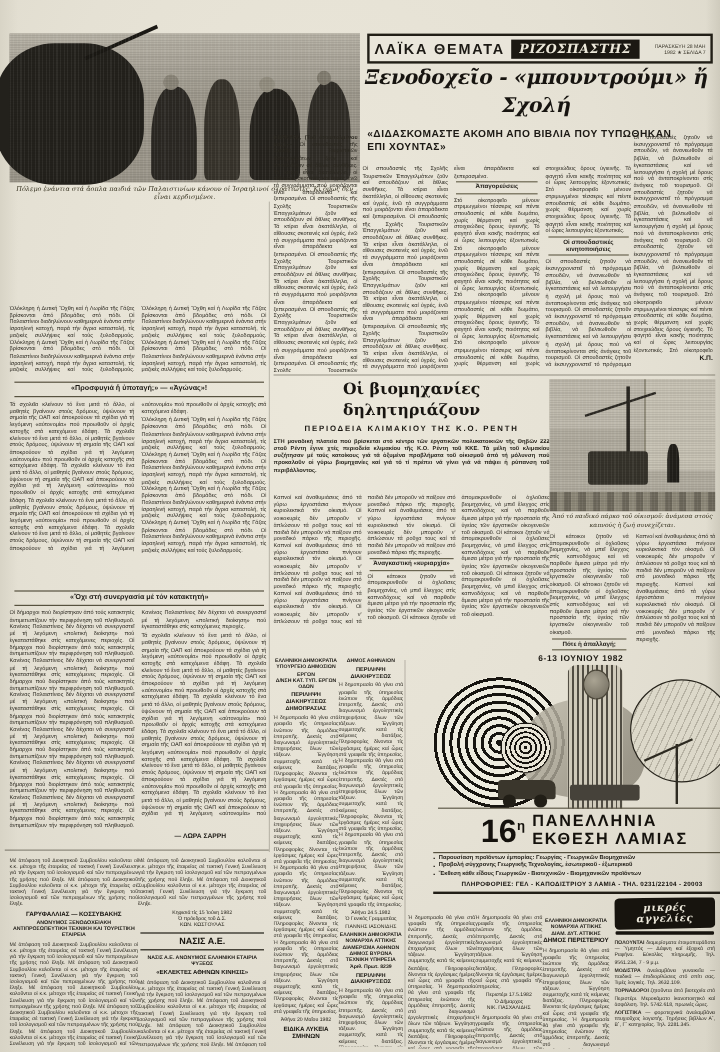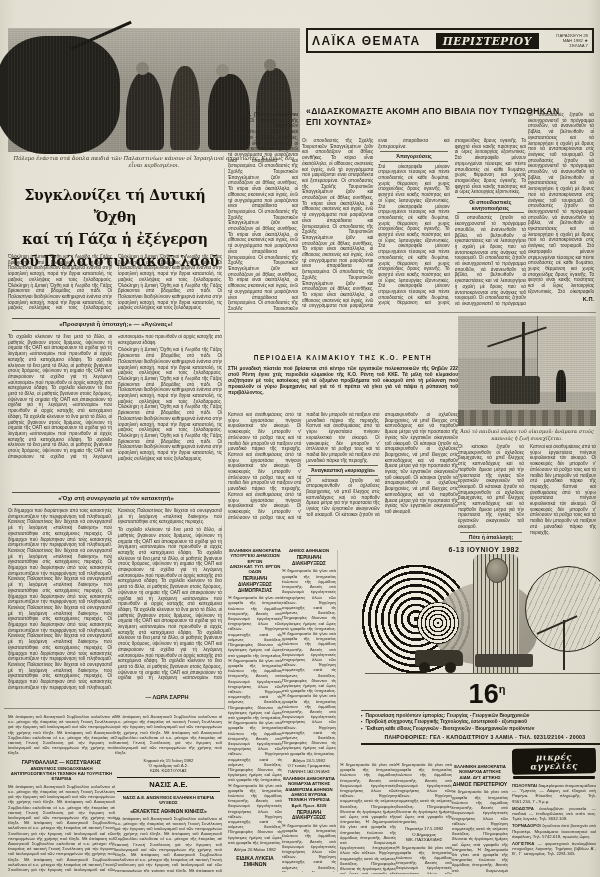--- a/index.html
+++ b/index.html
@@ -20,21 +20,21 @@
       border-top:1px solid #57523f;border-bottom:1px solid #57523f;
       padding:2px 1px;margin:2px 4px;color:#1c1914;break-inside:avoid;}
   .xh2{font-weight:700;font-size:5.2px;line-height:6.2px;text-align:center;
       border-top:1px solid #6b6652;border-bottom:1px solid #6b6652;
       padding:1px;margin:2px 2px;color:#1c1914;break-inside:avoid;}
   .vr{width:1px;background:rgba(40,36,25,.22);}
   .hr{border-top:1px solid rgba(40,36,25,.45);height:0;}
 
   
   .masthead{left:306px;top:28px;width:288px;height:25px;border:2px solid #211e16;
-    display:flex;align-items:center;padding:0 4px;gap:15px;box-sizing:border-box;background:rgba(255,255,255,.12);}
+    display:flex;align-items:center;padding:0 4px;gap:5px;box-sizing:border-box;background:rgba(255,255,255,.12);}
   .mh-section{font-weight:700;font-size:12px;letter-spacing:1.5px;color:#1c1914;white-space:nowrap;}
   .mh-brand{background:#1b1812;color:#ece8da;font:700 italic 10.5px "DejaVu Serif",serif;
     padding:2px 7px;letter-spacing:.5px;white-space:nowrap;}
   .mh-date{font-size:4.3px;line-height:5px;text-align:right;flex:1;color:#3a362a;}
 
   
   .photo{background:#9b968a;}
   .photo:after{content:"";position:absolute;inset:0;
     background:repeating-linear-gradient(0deg,rgba(0,0,0,.07) 0 1px,transparent 1px 2px),
                repeating-linear-gradient(90deg,rgba(255,255,255,.06) 0 1px,transparent 1px 3px);}
@@ -104,39 +104,40 @@
   .cl-bar{height:3px;background:#17140e;margin:2px 1px 4px;border-radius:1px;}
   .cl-lead{font-weight:700;}
 </style>
 </head>
 <body>
 
 <div id="page">
 
   <div class="abs masthead">
     <span class="mh-section">ΛΑΪΚΑ ΘΕΜΑΤΑ</span>
-    <span class="mh-brand">ΠΕΡΙΣΤΕΡΙΟΥ</span>
+    <span class="mh-brand">ΡΙΖΟΣΠΑΣΤΗΣ</span>
     <span class="mh-date">ΠΑΡΑΣΚΕΥΗ 28 ΜΑΗ 1982 ★ ΣΕΛΙΔΑ 7</span>
   </div>
 
   <div class="abs photo" style="left:8px;top:28px;width:292px;height:124px;">
     <div style="inset:0 0 55% 0;background:linear-gradient(#b6b1a5,#9b968a);"></div>
     <div style="left:-12px;top:8px;width:124px;height:118px;border-radius:40%;background:#23211c;"></div>
     <div style="left:118px;top:44px;width:38px;height:78px;border-radius:45% 45% 12% 12%/55% 55% 8% 8%;background:#2c2924;"></div>
     <div style="left:162px;top:38px;width:30px;height:84px;border-radius:45% 45% 10% 10%/50% 50% 8% 8%;background:#38342c;"></div>
     <div style="left:200px;top:46px;width:42px;height:76px;border-radius:45% 45% 10% 10%/50% 50% 8% 8%;background:#26231e;"></div>
     <div style="left:248px;top:40px;width:36px;height:82px;border-radius:45% 45% 10% 10%/50% 50% 8% 8%;background:#302d27;"></div>
     <div style="left:128px;top:34px;width:13px;height:13px;border-radius:50%;background:#8a8578;"></div>
     <div style="left:208px;top:36px;width:13px;height:13px;border-radius:50%;background:#938e80;"></div>
     <div style="left:256px;top:31px;width:12px;height:12px;border-radius:50%;background:#817c6f;"></div>
     <div style="left:60px;top:6px;width:66px;height:3px;background:#1b1914;transform:rotate(-24deg);"></div>
   </div>
   <div class="abs cap" style="left:8px;top:155px;width:292px;">Πόλεμο ἐνάντια στά ἄοπλα παιδιά τῶν Παλαιστινίων κάνουν οἱ Ἰσραηλινοί στρατιῶτες. Κι ὅμως δέν εἶναι κερδισμένοι.</div>
 
   <div class="abs corfu-head" style="left:298px;top:54px;width:298px;">
+    <div>Ξενοδοχεῖο - «μπουντρούμι» ἤ Σχολή</div>
   </div>
   <div class="abs corfu-sub" style="left:306px;top:106px;width:266px;">«ΔΙΔΑΣΚΟΜΑΣΤΕ ΑΚΟΜΗ ΑΠΟ ΒΙΒΛΙΑ ΠΟΥ ΤΥΠΩΘΗΚΑΝ ΕΠΙ ΧΟΥΝΤΑΣ»</div>
 
   <div class="abs clip" style="left:228px;top:112px;width:70px;height:198px;">
     <p class="t"><span class="dl">ΚΕΡΚΥΡΑ, (Τοῦ ἀπεσταλμένου μας).—</span>
       <span>Οἱ σπουδαστές τῆς Σχολῆς Τουριστικῶν Ἐπαγγελμάτων ζοῦν καί σπουδάζουν σέ ἄθλιες συνθῆκες. Τά κτίρια εἶναι ἀκατάλληλα, οἱ αἴθουσες σκοτεινές καί ὑγρές, ἐνῶ τά συγγράμματα πού μοιράζονται εἶναι ἀπαράδεκτα καί ξεπερασμένα. Οἱ σπουδαστές τῆς Σχολῆς Τουριστικῶν Ἐπαγγελμάτων ζοῦν καί σπουδάζουν σέ ἄθλιες συνθῆκες. Τά κτίρια εἶναι ἀκατάλληλα, οἱ αἴθουσες σκοτεινές καί ὑγρές, ἐνῶ τά συγγράμματα πού μοιράζονται εἶναι ἀπαράδεκτα καί ξεπερασμένα. Οἱ σπουδαστές τῆς Σχολῆς Τουριστικῶν Ἐπαγγελμάτων ζοῦν καί σπουδάζουν σέ ἄθλιες συνθῆκες. Τά κτίρια εἶναι ἀκατάλληλα, οἱ αἴθουσες σκοτεινές καί ὑγρές, ἐνῶ τά συγγράμματα πού μοιράζονται εἶναι ἀπαράδεκτα καί ξεπερασμένα. Οἱ σπουδαστές τῆς Σχολῆς Τουριστικῶν Ἐπαγγελμάτων ζοῦν καί σπουδάζουν σέ ἄθλιες συνθῆκες. Τά κτίρια εἶναι ἀκατάλληλα, οἱ αἴθουσες σκοτεινές καί ὑγρές, ἐνῶ τά συγγράμματα πού μοιράζονται εἶναι ἀπαράδεκτα καί ξεπερασμένα. Οἱ σπουδαστές τῆς Σχολῆς Τουριστικῶν Ἐπαγγελμάτων ζοῦν καί σπουδάζουν σέ ἄθλιες συνθῆκες. Τά κτίρια εἶναι ἀκατάλληλα, οἱ αἴθουσες σκοτεινές καί ὑγρές, ἐνῶ τά συγγράμματα πού μοιράζονται εἶναι ἀπαράδεκτα καί ξεπερασμένα.</span></p>
   </div>
   <div class="abs clip cols3" style="left:302px;top:138px;width:224px;height:172px;">
     <p class="t"><span>Οἱ σπουδαστές τῆς Σχολῆς Τουριστικῶν Ἐπαγγελμάτων ζοῦν καί σπουδάζουν σέ ἄθλιες συνθῆκες. Τά κτίρια εἶναι ἀκατάλληλα, οἱ αἴθουσες σκοτεινές καί ὑγρές, ἐνῶ τά συγγράμματα πού μοιράζονται εἶναι ἀπαράδεκτα καί ξεπερασμένα. Οἱ σπουδαστές τῆς Σχολῆς Τουριστικῶν Ἐπαγγελμάτων ζοῦν καί σπουδάζουν σέ ἄθλιες συνθῆκες. Τά κτίρια εἶναι ἀκατάλληλα, οἱ αἴθουσες σκοτεινές καί ὑγρές, ἐνῶ τά συγγράμματα πού μοιράζονται εἶναι ἀπαράδεκτα καί ξεπερασμένα. Οἱ σπουδαστές τῆς Σχολῆς Τουριστικῶν Ἐπαγγελμάτων ζοῦν καί σπουδάζουν σέ ἄθλιες συνθῆκες. Τά κτίρια εἶναι ἀκατάλληλα, οἱ αἴθουσες σκοτεινές καί ὑγρές, ἐνῶ τά συγγράμματα πού μοιράζονται εἶναι ἀπαράδεκτα καί ξεπερασμένα. Οἱ σπουδαστές τῆς Σχολῆς Τουριστικῶν Ἐπαγγελμάτων ζοῦν καί σπουδάζουν σέ ἄθλιες συνθῆκες. Τά κτίρια εἶναι ἀκατάλληλα, οἱ αἴθουσες σκοτεινές καί ὑγρές, ἐνῶ τά συγγράμματα πού μοιράζονται εἶναι ἀπαράδεκτα καί ξεπερασμένα.</span></p>
     <div class="xh2">Ἀπαγορεύσεις</div>
@@ -147,25 +148,20 @@
   <div class="abs clip" style="left:528px;top:112px;width:66px;height:182px;">
     <p class="t"><span>Οἱ σπουδαστές ζητοῦν νά ἐκσυγχρονιστεῖ τό πρόγραμμα σπουδῶν, νά ἀνανεωθοῦν τά βιβλία, νά βελτιωθοῦν οἱ ἐγκαταστάσεις καί νά λειτουργήσει ἡ σχολή μέ ὅρους πού νά ἀνταποκρίνονται στίς ἀνάγκες τοῦ τουρισμοῦ. Οἱ σπουδαστές ζητοῦν νά ἐκσυγχρονιστεῖ τό πρόγραμμα σπουδῶν, νά ἀνανεωθοῦν τά βιβλία, νά βελτιωθοῦν οἱ ἐγκαταστάσεις καί νά λειτουργήσει ἡ σχολή μέ ὅρους πού νά ἀνταποκρίνονται στίς ἀνάγκες τοῦ τουρισμοῦ. Οἱ σπουδαστές ζητοῦν νά ἐκσυγχρονιστεῖ τό πρόγραμμα σπουδῶν, νά ἀνανεωθοῦν τά βιβλία, νά βελτιωθοῦν οἱ ἐγκαταστάσεις καί νά λειτουργήσει ἡ σχολή μέ ὅρους πού νά ἀνταποκρίνονται στίς ἀνάγκες τοῦ τουρισμοῦ.</span>
       <span>Στό οἰκοτροφεῖο μένουν στριμωγμένοι τέσσερις καί πέντε σπουδαστές σέ κάθε δωμάτιο, χωρίς θέρμανση καί χωρίς στοιχειώδεις ὅρους ὑγιεινῆς. Τό φαγητό εἶναι κακῆς ποιότητας καί οἱ ὧρες λειτουργίας ἐξοντωτικές. Στό οἰκοτροφεῖο μένουν στριμωγμένοι τέσσερις καί πέντε σπουδαστές σέ κάθε δωμάτιο, χωρίς θέρμανση καί χωρίς στοιχειώδεις ὅρους ὑγιεινῆς. Τό φαγητό εἶναι κακῆς ποιότητας καί οἱ ὧρες λειτουργίας ἐξοντωτικές.</span></p>
   </div>
   <div class="abs initials" style="left:528px;top:296px;width:66px;">Κ.Π.</div>
 
   <div class="abs vr" style="left:224px;top:168px;height:542px;"></div>
   <div class="abs hr" style="left:228px;top:312px;width:368px;"></div>
   <div class="abs vr" style="left:337px;top:550px;height:322px;"></div>
 
-  <div class="abs pal-head" style="left:8px;top:184px;width:214px;">
-    <div>Συγκλονίζει τή Δυτική Ὄχθη</div>
-    <div>καί τή Γάζα ἡ ἐξέγερση</div>
-    <div>τοῦ Παλαιστινιακοῦ λαοῦ</div>
-  </div>
   <div class="abs clip cols2" style="left:8px;top:254px;width:214px;height:60px;">
     <p class="t"><span>Ὁλόκληρη ἡ Δυτική Ὄχθη καί ἡ Λωρίδα τῆς Γάζας βρίσκονται ἀπό βδομάδες στό πόδι. Οἱ Παλαιστίνιοι διαδηλώνουν καθημερινά ἐνάντια στήν ἰσραηλινή κατοχή, παρά τήν ἄγρια καταστολή, τίς μαζικές συλλήψεις καί τούς ξυλοδαρμούς. Ὁλόκληρη ἡ Δυτική Ὄχθη καί ἡ Λωρίδα τῆς Γάζας βρίσκονται ἀπό βδομάδες στό πόδι. Οἱ Παλαιστίνιοι διαδηλώνουν καθημερινά ἐνάντια στήν ἰσραηλινή κατοχή, παρά τήν ἄγρια καταστολή, τίς μαζικές συλλήψεις καί τούς ξυλοδαρμούς. Ὁλόκληρη ἡ Δυτική Ὄχθη καί ἡ Λωρίδα τῆς Γάζας βρίσκονται ἀπό βδομάδες στό πόδι. Οἱ Παλαιστίνιοι διαδηλώνουν καθημερινά ἐνάντια στήν ἰσραηλινή κατοχή, παρά τήν ἄγρια καταστολή, τίς μαζικές συλλήψεις καί τούς ξυλοδαρμούς. Ὁλόκληρη ἡ Δυτική Ὄχθη καί ἡ Λωρίδα τῆς Γάζας βρίσκονται ἀπό βδομάδες στό πόδι. Οἱ Παλαιστίνιοι διαδηλώνουν καθημερινά ἐνάντια στήν ἰσραηλινή κατοχή, παρά τήν ἄγρια καταστολή, τίς μαζικές συλλήψεις καί τούς ξυλοδαρμούς.</span></p>
   </div>
   <div class="abs xh" style="left:8px;top:316px;width:206px;">«Προσφυγιά ἤ ὑποταγή;» — «Ἀγώνας»!</div>
   <div class="abs clip cols2" style="left:8px;top:334px;width:214px;height:154px;">
     <p class="t"><span>Τά σχολεῖα κλείνουν τό ἕνα μετά τό ἄλλο, οἱ μαθητές βγαίνουν στούς δρόμους, ὑψώνουν τή σημαία τῆς ΟΑΠ καί ἀποκρούουν τά σχέδια γιά τή λεγόμενη «αὐτονομία» πού προωθοῦν οἱ ἀρχές κατοχῆς στά κατεχόμενα ἐδάφη. Τά σχολεῖα κλείνουν τό ἕνα μετά τό ἄλλο, οἱ μαθητές βγαίνουν στούς δρόμους, ὑψώνουν τή σημαία τῆς ΟΑΠ καί ἀποκρούουν τά σχέδια γιά τή λεγόμενη «αὐτονομία» πού προωθοῦν οἱ ἀρχές κατοχῆς στά κατεχόμενα ἐδάφη. Τά σχολεῖα κλείνουν τό ἕνα μετά τό ἄλλο, οἱ μαθητές βγαίνουν στούς δρόμους, ὑψώνουν τή σημαία τῆς ΟΑΠ καί ἀποκρούουν τά σχέδια γιά τή λεγόμενη «αὐτονομία» πού προωθοῦν οἱ ἀρχές κατοχῆς στά κατεχόμενα ἐδάφη. Τά σχολεῖα κλείνουν τό ἕνα μετά τό ἄλλο, οἱ μαθητές βγαίνουν στούς δρόμους, ὑψώνουν τή σημαία τῆς ΟΑΠ καί ἀποκρούουν τά σχέδια γιά τή λεγόμενη «αὐτονομία» πού προωθοῦν οἱ ἀρχές κατοχῆς στά κατεχόμενα ἐδάφη. Τά σχολεῖα κλείνουν τό ἕνα μετά τό ἄλλο, οἱ μαθητές βγαίνουν στούς δρόμους, ὑψώνουν τή σημαία τῆς ΟΑΠ καί ἀποκρούουν τά σχέδια γιά τή λεγόμενη «αὐτονομία» πού προωθοῦν οἱ ἀρχές κατοχῆς στά κατεχόμενα ἐδάφη.</span></p>
     <p class="t"><span>Ὁλόκληρη ἡ Δυτική Ὄχθη καί ἡ Λωρίδα τῆς Γάζας βρίσκονται ἀπό βδομάδες στό πόδι. Οἱ Παλαιστίνιοι διαδηλώνουν καθημερινά ἐνάντια στήν ἰσραηλινή κατοχή, παρά τήν ἄγρια καταστολή, τίς μαζικές συλλήψεις καί τούς ξυλοδαρμούς. Ὁλόκληρη ἡ Δυτική Ὄχθη καί ἡ Λωρίδα τῆς Γάζας βρίσκονται ἀπό βδομάδες στό πόδι. Οἱ Παλαιστίνιοι διαδηλώνουν καθημερινά ἐνάντια στήν ἰσραηλινή κατοχή, παρά τήν ἄγρια καταστολή, τίς μαζικές συλλήψεις καί τούς ξυλοδαρμούς. Ὁλόκληρη ἡ Δυτική Ὄχθη καί ἡ Λωρίδα τῆς Γάζας βρίσκονται ἀπό βδομάδες στό πόδι. Οἱ Παλαιστίνιοι διαδηλώνουν καθημερινά ἐνάντια στήν ἰσραηλινή κατοχή, παρά τήν ἄγρια καταστολή, τίς μαζικές συλλήψεις καί τούς ξυλοδαρμούς. Ὁλόκληρη ἡ Δυτική Ὄχθη καί ἡ Λωρίδα τῆς Γάζας βρίσκονται ἀπό βδομάδες στό πόδι. Οἱ Παλαιστίνιοι διαδηλώνουν καθημερινά ἐνάντια στήν ἰσραηλινή κατοχή, παρά τήν ἄγρια καταστολή, τίς μαζικές συλλήψεις καί τούς ξυλοδαρμούς.</span></p>
   </div>
   <div class="abs xh" style="left:8px;top:490px;width:206px;">«Ὄχι στή συνεργασία μέ τόν κατακτητή»</div>
   <div class="abs clip cols2" style="left:8px;top:508px;width:214px;height:184px;">
@@ -188,20 +184,21 @@
 Ὁ πρόεδρος τοῦ Δ.Σ.
 ΚΩΝ. ΚΩΣΤΟΥΛΑΣ</div>
       <div class="nasis-box">ΝΑΣΙΣ Α.Ε.</div>
       <div class="co-sub">ΝΑΣΙΣ Α.Ε. ΑΝΩΝΥΜΟΣ ΕΛΛΗΝΙΚΗ ΕΤΑΙΡΙΑ ΨΥΞΕΩΣ</div>
       <div class="nasis-line">«ΕΚΛΕΚΤΕΣ ΑΘΗΝΩΝ ΚΙΝΗΣΙΣ»</div>
       <p class="t2"><span>Μέ ἀπόφαση τοῦ Διοικητικοῦ Συμβουλίου καλοῦνται οἱ κ.κ. μέτοχοι τῆς ἑταιρείας σέ τακτική Γενική Συνέλευση γιά τήν ἔγκριση τοῦ ἰσολογισμοῦ καί τῶν πεπραγμένων τῆς χρήσης πού ἔληξε. Μέ ἀπόφαση τοῦ Διοικητικοῦ Συμβουλίου καλοῦνται οἱ κ.κ. μέτοχοι τῆς ἑταιρείας σέ τακτική Γενική Συνέλευση γιά τήν ἔγκριση τοῦ ἰσολογισμοῦ καί τῶν πεπραγμένων τῆς χρήσης πού ἔληξε. Μέ ἀπόφαση τοῦ Διοικητικοῦ Συμβουλίου καλοῦνται οἱ κ.κ. μέτοχοι τῆς ἑταιρείας σέ τακτική Γενική Συνέλευση γιά τήν ἔγκριση τοῦ ἰσολογισμοῦ καί τῶν πεπραγμένων τῆς χρήσης πού ἔληξε. Μέ ἀπόφαση τοῦ Διοικητικοῦ Συμβουλίου καλοῦνται οἱ κ.κ. μέτοχοι τῆς ἑταιρείας σέ τακτική Γενική Συνέλευση γιά τήν ἔγκριση τοῦ ἰσολογισμοῦ καί τῶν πεπραγμένων τῆς χρήσης πού ἔληξε.</span></p>
     </div>
   </div>
 
   <div class="abs theb-head" style="left:228px;top:316px;width:230px;">
+    <div>Οἱ βιομηχανίες δηλητηριάζουν</div>
   </div>
   <div class="abs kicker" style="left:228px;top:354px;width:230px;">ΠΕΡΙΟΔΕΙΑ ΚΛΙΜΑΚΙΟΥ ΤΗΣ Κ.Ο. ΡΕΝΤΗ</div>
   <div class="abs clip lead-b" style="left:228px;top:366px;width:230px;height:42px;">ΣΤΗ μοναδική πλατεία πού βρίσκεται στό κέντρο τῶν ἐργατικῶν πολυκατοικιῶν τῆς Θηβῶν 222 στοῦ Ρέντη ἔγινε χτές περιοδεία κλιμακίου τῆς Κ.Ο. Ρέντη τοῦ ΚΚΕ. Τά μέλη τοῦ κλιμακίου συζήτησαν μέ τούς κατοίκους γιά τά ὀξυμένα προβλήματα τοῦ οἰκισμοῦ ἀπό τή μόλυνση πού προκαλοῦν οἱ γύρω βιομηχανίες καί γιά τό τί πρέπει νά γίνει γιά νά πάψει ἡ ρύπανση τοῦ περιβάλλοντος.</div>
   <div class="abs clip cols3" style="left:228px;top:412px;width:230px;height:128px;">
     <p class="t"><span>Καπνοί καί ἀναθυμιάσεις ἀπό τά γύρω ἐργοστάσια πνίγουν κυριολεκτικά τόν οἰκισμό. Οἱ νοικοκυρές δέν μποροῦν ν' ἁπλώσουν τά ροῦχα τους καί τά παιδιά δέν μποροῦν νά παίξουν στό μοναδικό πάρκο τῆς περιοχῆς. Καπνοί καί ἀναθυμιάσεις ἀπό τά γύρω ἐργοστάσια πνίγουν κυριολεκτικά τόν οἰκισμό. Οἱ νοικοκυρές δέν μποροῦν ν' ἁπλώσουν τά ροῦχα τους καί τά παιδιά δέν μποροῦν νά παίξουν στό μοναδικό πάρκο τῆς περιοχῆς. Καπνοί καί ἀναθυμιάσεις ἀπό τά γύρω ἐργοστάσια πνίγουν κυριολεκτικά τόν οἰκισμό. Οἱ νοικοκυρές δέν μποροῦν ν' ἁπλώσουν τά ροῦχα τους καί τά παιδιά δέν μποροῦν νά παίξουν στό μοναδικό πάρκο τῆς περιοχῆς. Καπνοί καί ἀναθυμιάσεις ἀπό τά γύρω ἐργοστάσια πνίγουν κυριολεκτικά τόν οἰκισμό. Οἱ νοικοκυρές δέν μποροῦν ν' ἁπλώσουν τά ροῦχα τους καί τά παιδιά δέν μποροῦν νά παίξουν στό μοναδικό πάρκο τῆς περιοχῆς.</span></p>
     <div class="xh2">Ἀναγκαστική «κυριαρχία»</div>
     <p class="t"><span>Οἱ κάτοικοι ζητοῦν νά ἀπομακρυνθοῦν οἱ ὀχλοῦσες βιομηχανίες, νά μπεῖ ἔλεγχος στίς καπνοδόχους καί νά παρθοῦν ἄμεσα μέτρα γιά τήν προστασία τῆς ὑγείας τῶν ἐργατικῶν οἰκογενειῶν τοῦ οἰκισμοῦ. Οἱ κάτοικοι ζητοῦν νά ἀπομακρυνθοῦν οἱ ὀχλοῦσες βιομηχανίες, νά μπεῖ ἔλεγχος στίς καπνοδόχους καί νά παρθοῦν ἄμεσα μέτρα γιά τήν προστασία τῆς ὑγείας τῶν ἐργατικῶν οἰκογενειῶν τοῦ οἰκισμοῦ. Οἱ κάτοικοι ζητοῦν νά ἀπομακρυνθοῦν οἱ ὀχλοῦσες βιομηχανίες, νά μπεῖ ἔλεγχος στίς καπνοδόχους καί νά παρθοῦν ἄμεσα μέτρα γιά τήν προστασία τῆς ὑγείας τῶν ἐργατικῶν οἰκογενειῶν τοῦ οἰκισμοῦ. Οἱ κάτοικοι ζητοῦν νά ἀπομακρυνθοῦν οἱ ὀχλοῦσες βιομηχανίες, νά μπεῖ ἔλεγχος στίς καπνοδόχους καί νά παρθοῦν ἄμεσα μέτρα γιά τήν προστασία τῆς ὑγείας τῶν ἐργατικῶν οἰκογενειῶν τοῦ οἰκισμοῦ.</span></p>
   </div>
 
   <div class="abs photo" style="left:458px;top:316px;width:138px;height:110px;background:#b0ab9e;">
@@ -262,20 +259,24 @@
       <div class="m1"></div>
       <div class="w1"></div>
       <div class="w2"></div>
       <div class="m2"></div>
       <div class="mast"></div>
       <div class="marm"></div>
       <div class="ground"></div>
     </div>
     <div class="ad-title">
       <span class="ad-num"><span>16</span><sup>η</sup></span>
+      <span class="ad-tl">
+        <div>ΠΑΝΕΛΛΗΝΙΑ</div>
+        <div>ΕΚΘΕΣΗ ΛΑΜΙΑΣ</div>
+      </span>
     </div>
     <div class="ad-bullets">
       <div class="ad-bullet">
           <span class="sq">▪</span>
           <span>Παρουσίαση προϊόντων ἐμπορίας: Γεωργίας - Γεωργικῶν Βιομηχανιῶν</span>
         </div>
       <div class="ad-bullet">
           <span class="sq">▪</span>
           <span>Προβολή σύγχρονης Γεωργικῆς Τεχνολογίας, ἐσωτερικοῦ - ἐξωτερικοῦ</span>
         </div>

